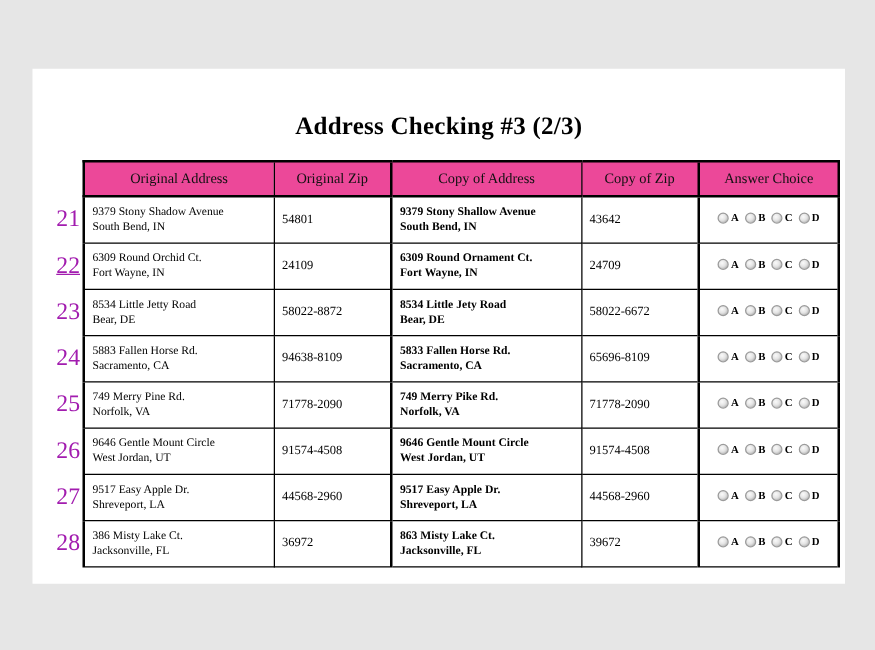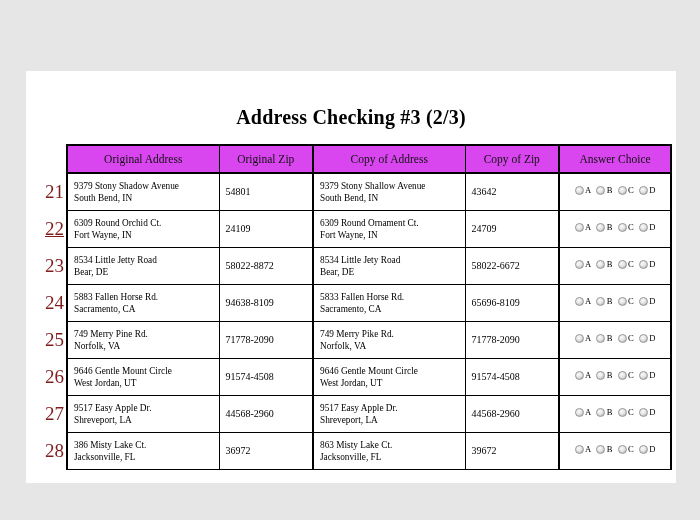--- a/index.html
+++ b/index.html
@@ -14,21 +14,21 @@
     overflow: hidden;
   }
   #viewport {
     position: relative;
     width: 700px;
     height: 520px;
   }
   #page {
     position: absolute;
     left: 26px;
-    top: 71px;
+    top: 55px;
     width: 650px;
     height: 412px;
     background: #ffffff;
   }
   #page-title {
     text-align: center;
     font-size: 20px;
     font-weight: bold;
     color: #000;
     margin: 0;
@@ -47,21 +47,21 @@
     width: 604px;
     margin-left: 26px;
   }
   table.quiz col.c-orig-addr { width: 152px; }
   table.quiz col.c-orig-zip  { width: 94px; }
   table.quiz col.c-copy-addr { width: 152px; }
   table.quiz col.c-copy-zip  { width: 94px; }
   table.quiz col.c-answer    { width: 112px; }
 
   table.quiz th {
-    background: #d946ef;
+    background: #ec4899;
     font-weight: normal;
     font-size: 11.5px;
     text-align: center;
     padding: 7px 4px;
     color: #111;
     border-top: 2.5px solid #000;
     border-bottom: 2.5px solid #000;
     border-left: 1px solid #000;
     border-right: 1px solid #000;
   }
@@ -78,39 +78,39 @@
     border-left: 1px solid #000;
     border-right: 1px solid #000;
     border-top: 1.5px solid #000;
     border-bottom: 1.5px solid #000;
     background: #fff;
     height: 26px;
     overflow: hidden;
   }
   table.quiz td.first { border-left: 2.5px solid #000; }
   table.quiz td.last  { border-right: 2.5px solid #000; }
-  table.quiz td.thick-left { border-left: 2.5px solid #000; }
+  table.quiz td.thick-left { border-left: 2.5px solid #000; font-weight: bold; }
   table.quiz td.zip { font-size: 10px; }
   table.quiz td.answer {
     text-align: center;
     padding: 5px 2px;
   }
   .addr-line { display: block; white-space: nowrap; }
 
   .rownum-col {
     position: absolute;
     left: 0;
     top: 0;
     width: 26px;
   }
   .rownum {
     position: absolute;
     right: 2px;
     font-size: 19px;
-    color: #7f1d1d;
+    color: #a21caf;
     text-align: right;
     line-height: 1;
     font-family: "Liberation Serif", "DejaVu Serif", serif;
   }
 
   .choices {
     display: inline-flex;
     align-items: center;
     gap: 2px;
     white-space: nowrap;

